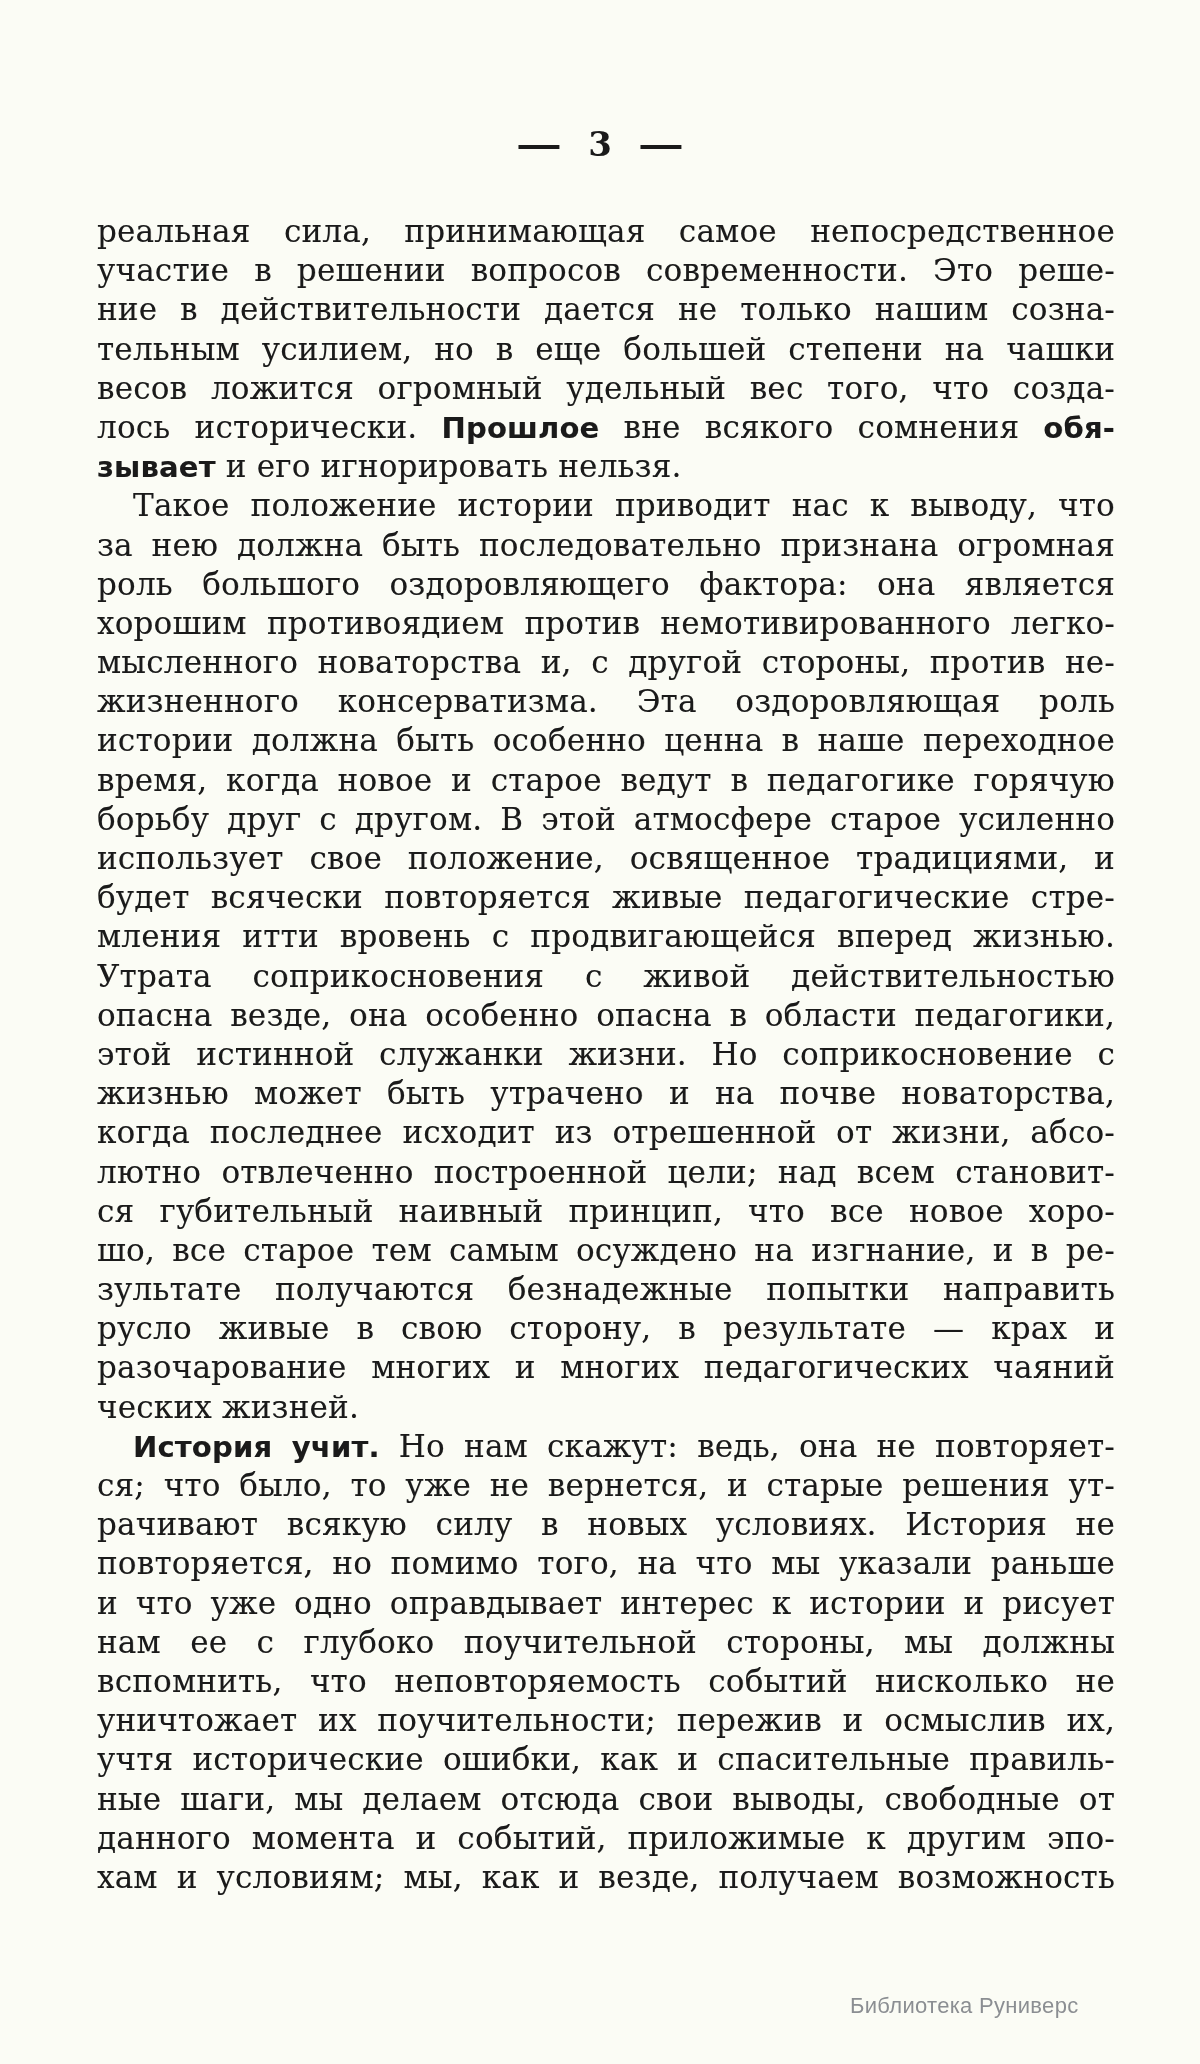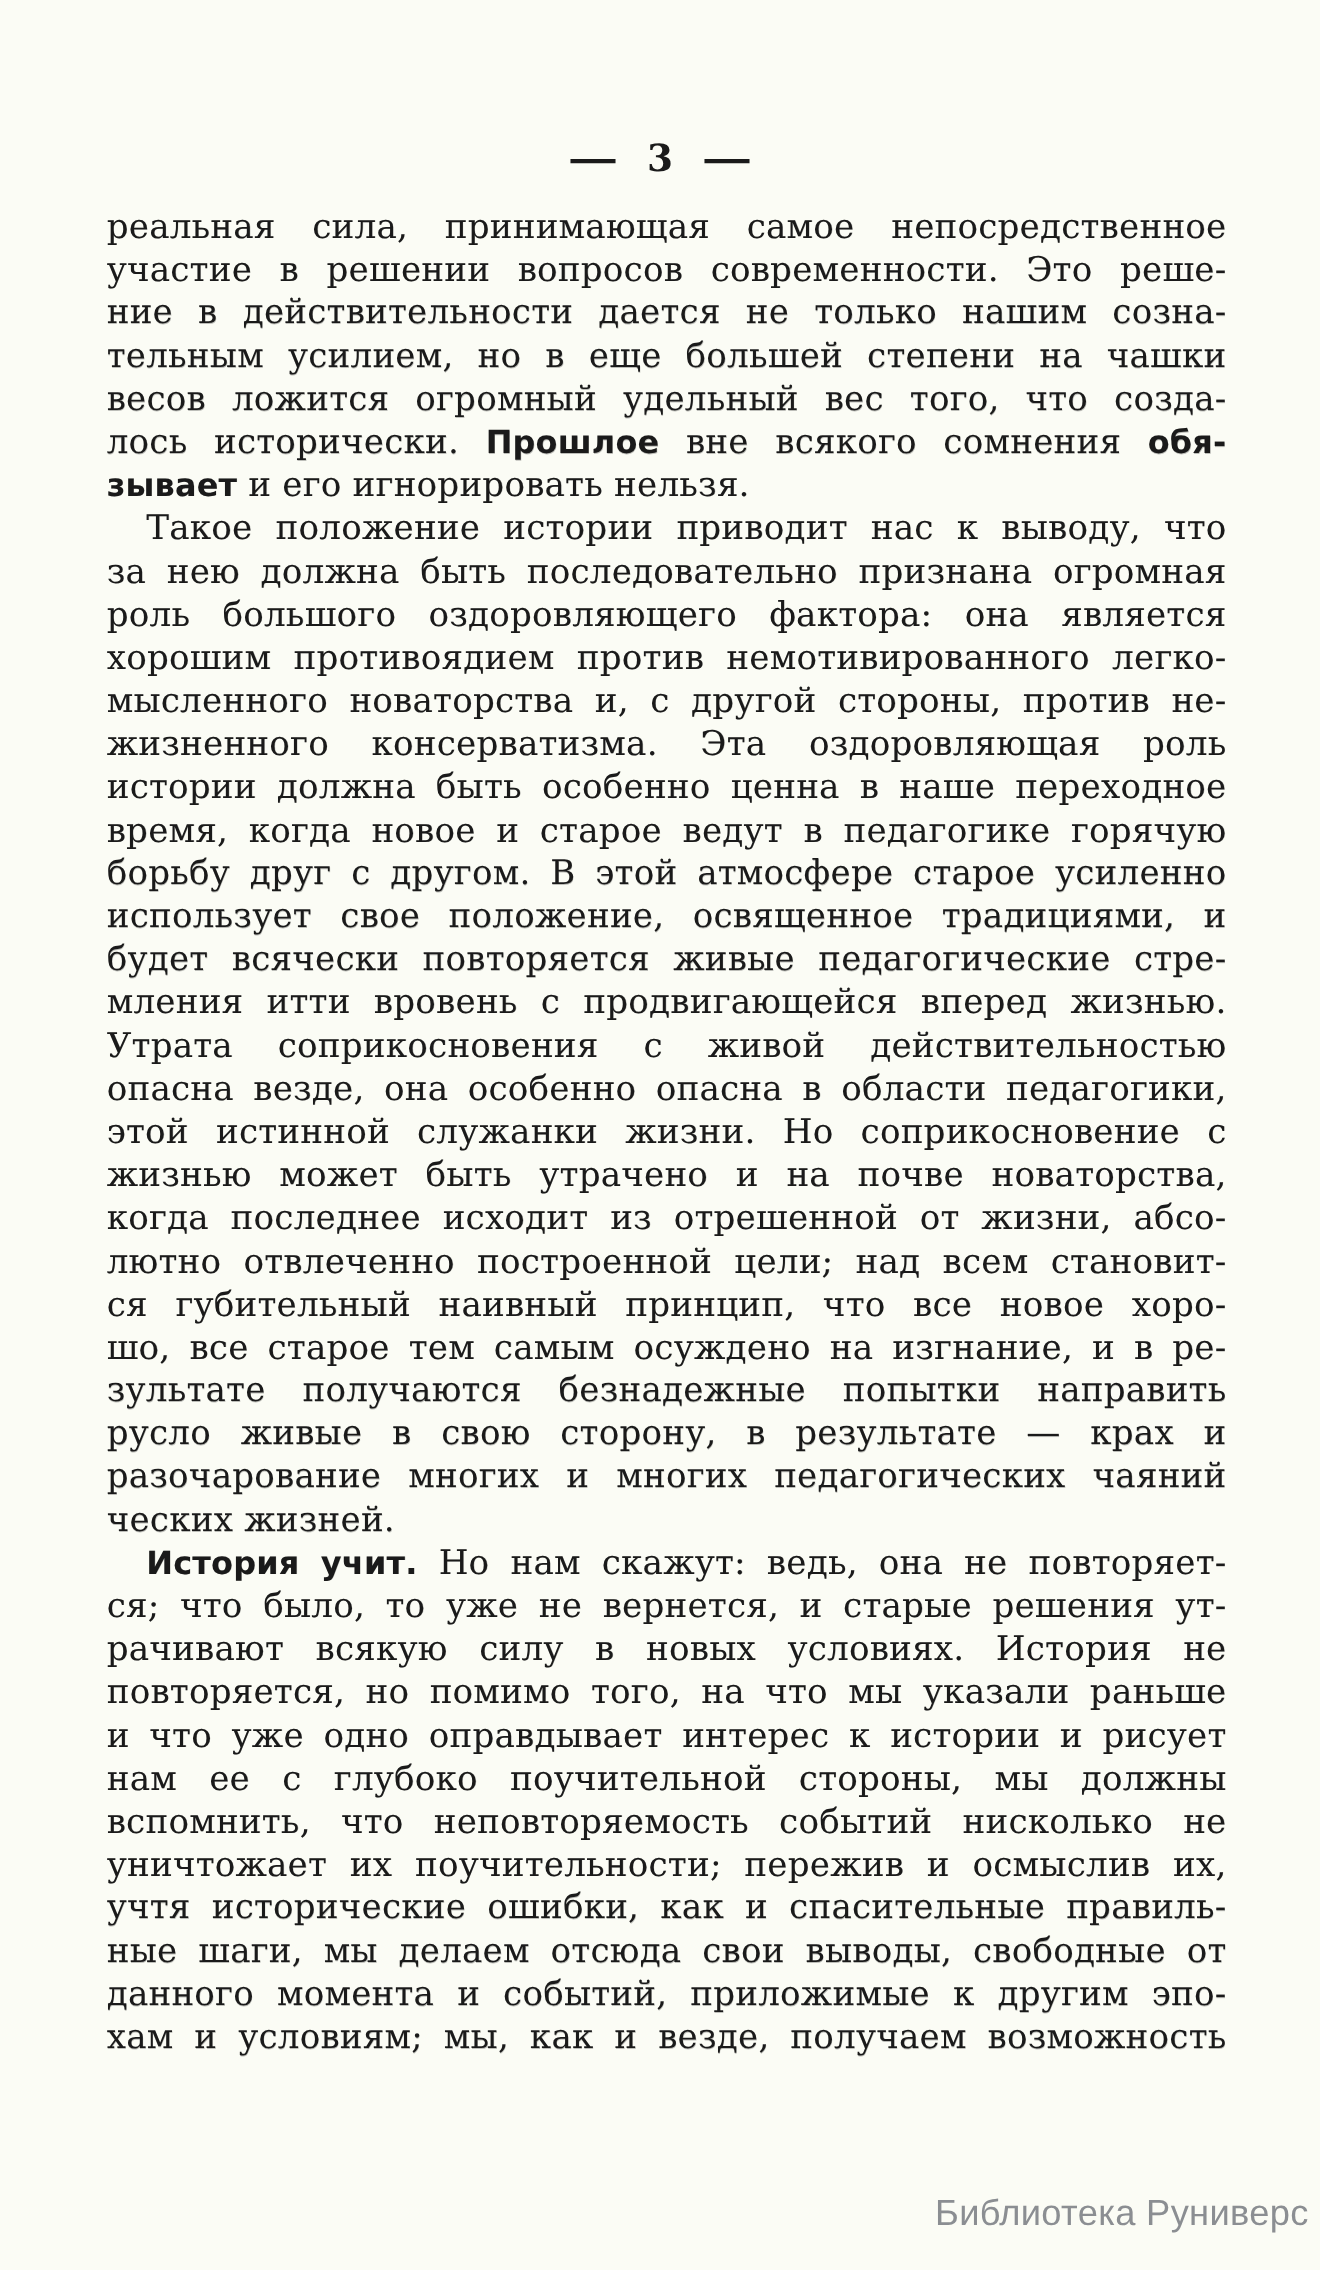--- a/index.html
+++ b/index.html
@@ -30,21 +30,21 @@
     color:var(--ink);
   }
   .page-header .dash{
     display:inline-block;
     transform:scaleX(1.35);
     letter-spacing:0;
   }
   
   .body-text{
     position:absolute;
-    left:97px;top:187px;
+    left:97px;top:212px;
     width:1018px;
     font-size:31px;
     line-height:39.2px;
     letter-spacing:0.2px;
     text-shadow:0.3px 0.3px 0 rgba(25,25,25,0.28);
   }
   .line{
     height:39.2px;
     text-align:justify;
     text-align-last:justify;
@@ -57,21 +57,21 @@
     font-family:"DejaVu Sans","Liberation Sans",sans-serif;
     font-weight:bold;
     font-size:29px;
   }
   .r{ font-weight:normal; }
   
   .watermark{
     position:absolute;
     left:850px;top:1993px;
     font-family:"Liberation Sans","DejaVu Sans",sans-serif;
-    font-size:33px;
+    font-size:22px;
     color:var(--watermark);
     letter-spacing:0.3px;
     text-shadow:none;
   }
 </style>
 </head>
 <body>
 
 <div class="page">
 

